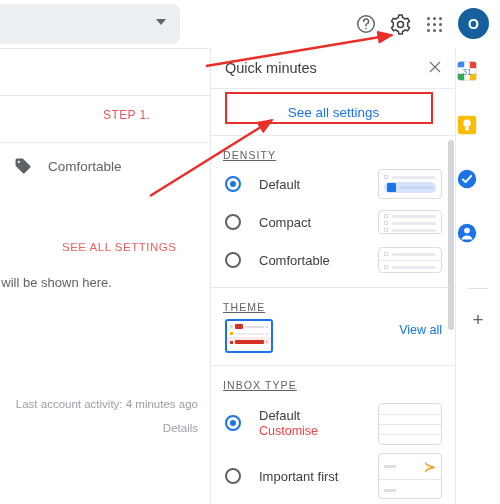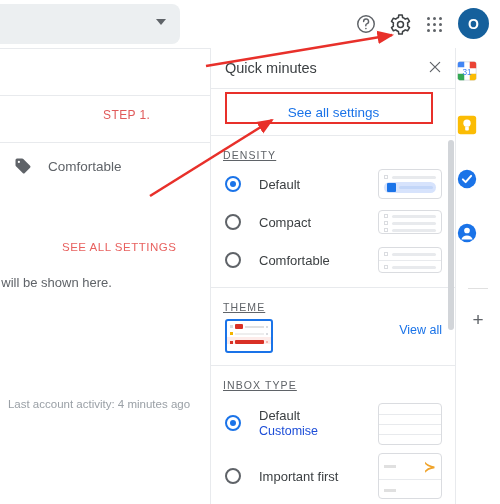--- a/index.html
+++ b/index.html
@@ -48,21 +48,21 @@
   .tag-icon{margin-left:14px;width:18px;height:18px;}
   .tab-label{margin-left:16px;font-size:13.5px;color:#5f6368;}
   .seeall-note{
     position:absolute;left:62px;top:193px;font-size:11.5px;color:#e8615f;
     letter-spacing:.5px;white-space:nowrap;
   }
   .empty-note{
     position:absolute;left:-16px;top:227px;font-size:13px;color:#5f6368;white-space:nowrap;
   }
   .lastact{
-    position:absolute;left:0;top:350px;width:198px;text-align:center;
+    position:absolute;left:0;top:350px;width:198px;text-align:right;
     font-size:11.5px;color:#9aa0a6;
   }
   .details-link{
     position:absolute;left:0;top:374px;width:198px;text-align:right;
     font-size:11.5px;color:#9aa0a6;
   }
 
   
   .qs-panel{
     position:absolute;left:210px;top:48px;width:245px;height:456px;
@@ -95,21 +95,21 @@
   .radio{
     width:16px;height:16px;border-radius:50%;border:2px solid #5f6368;
     box-sizing:border-box;flex:none;
   }
   .radio.on{border-color:#1a73e8;position:relative;}
   .radio.on::after{
     content:"";position:absolute;left:3px;top:3px;width:6px;height:6px;
     border-radius:50%;background:#1a73e8;
   }
   .opt-label{margin-left:18px;font-size:13px;color:#3c4043;}
-  .opt-sub{font-size:12.5px;color:#1d4ed8;margin-top:1px;cursor:pointer;}
+  .opt-sub{font-size:12.5px;color:#ef4444;margin-top:1px;cursor:pointer;}
   .opt-stack{margin-left:18px;display:flex;flex-direction:column;justify-content:center;}
 
   
   .prev{
     position:absolute;right:14px;width:64px;border:1px solid #dadce0;border-radius:4px;
     background:#fff;box-sizing:border-box;
   }
   .prev-line{height:3px;background:#e8eaed;border-radius:2px;}
   .prev-sq{width:4px;height:4px;border:1px solid #dadce0;box-sizing:border-box;flex:none;}
 
@@ -197,20 +197,21 @@
         <path d="M21.4 11.6l-9-9A2 2 0 0 0 11 2H4a2 2 0 0 0-2 2v7a2 2 0 0 0 .6 1.4l9 9a2 2 0 0 0 2.8 0l7-7a2 2 0 0 0 0-2.8zM6.5 8A1.5 1.5 0 1 1 8 6.5 1.5 1.5 0 0 1 6.5 8z"></path>
       </svg>
     </span>
     <span class="tab-label">Comfortable</span>
   </div>
 
   <div class="seeall-note">SEE ALL SETTINGS</div>
   <div class="empty-note">bs will be shown here.</div>
 
   <div class="lastact">Last account activity: 4 minutes ago</div>
+  <div class="details-link">Details</div>
 </div>
 
 <div class="qs-panel">
 
   <div class="qs-header">
     <div class="qs-title">Quick minutes</div>
     <div class="qs-close">
       <svg width="16" height="16" viewBox="0 0 24 24" stroke="#5f6368" stroke-width="1.8" stroke-linecap="round">
         <path d="M5 5l14 14M19 5L5 19"></path>
       </svg>

